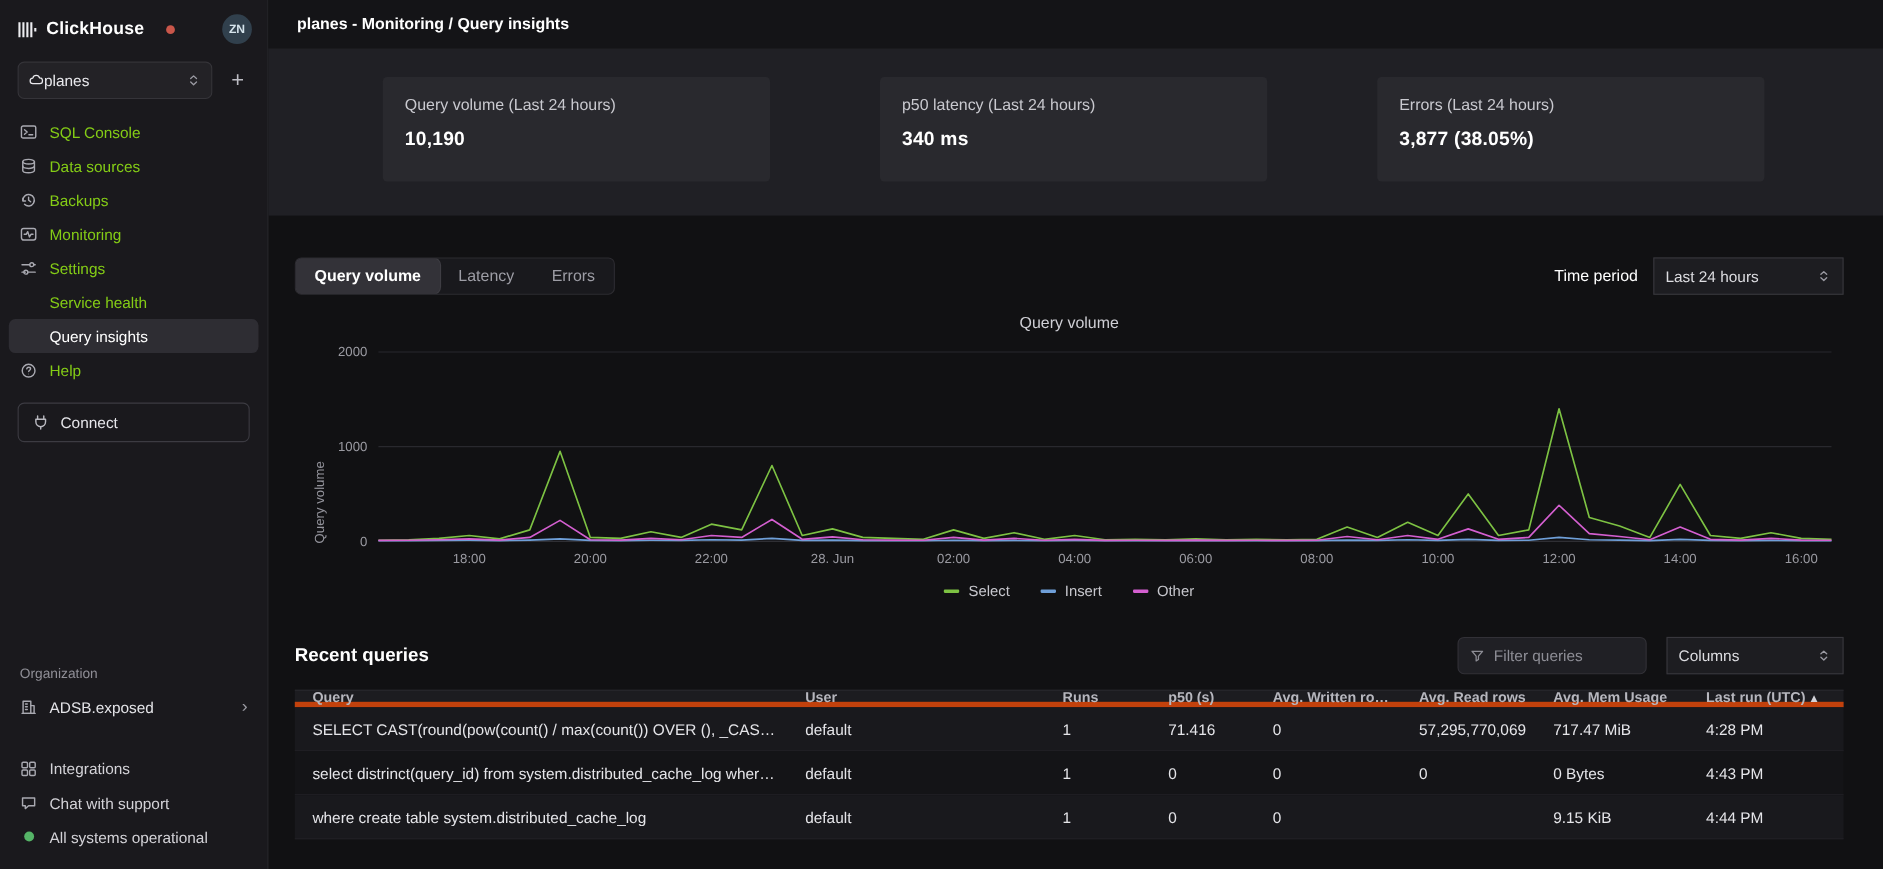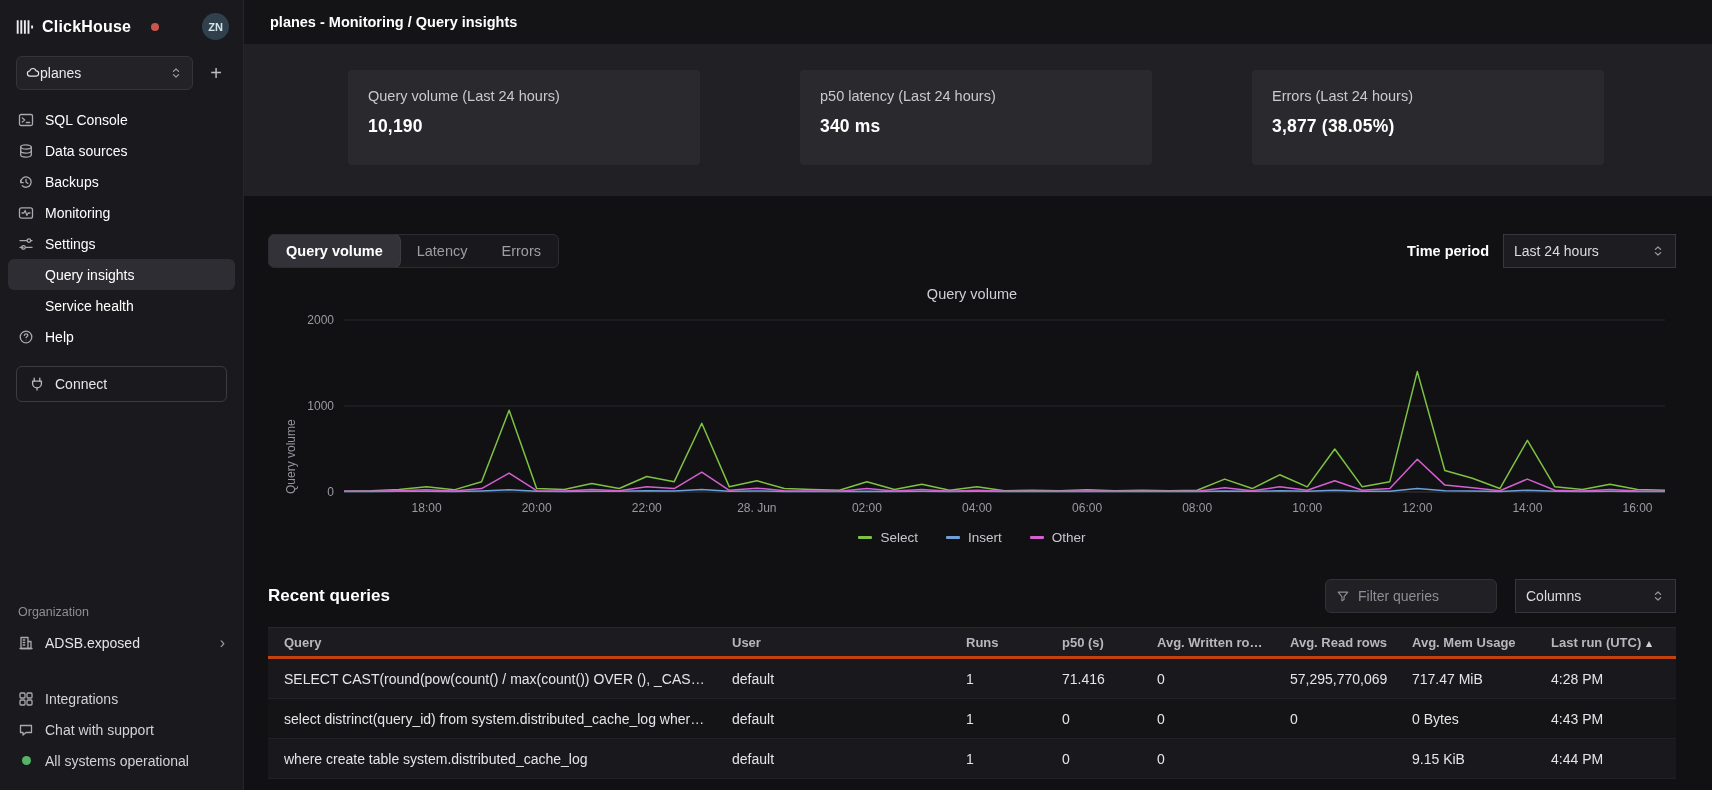--- a/index.html
+++ b/index.html
@@ -16,21 +16,21 @@
   .avatar{margin-left:auto;width:27px;height:27px;border-radius:50%;background:#31404d;color:#d5e3ec;
     font-size:11px;display:flex;align-items:center;justify-content:center;font-weight:700;cursor:pointer}
   .selector-row{display:flex;align-items:center;gap:10px;padding:8px 14px 14px 16px}
   .select-box{flex:1;display:flex;align-items:center;gap:0;background:#232226;border:1px solid #353439;
     border-radius:6px;height:34px;padding:0 9px;color:#e9e9ed;cursor:pointer}
   .select-box .chev{margin-left:auto}
   .plus-btn{color:#bcbcc3;font-size:20px;background:none;border:none;width:26px;height:26px;
     line-height:22px;cursor:pointer;font-family:inherit}
   .nav{padding:0 8px}
   .nav-item{display:flex;align-items:center;gap:11px;height:31px;padding:0 9px;border-radius:6px;
-    color:#ffffff;font-size:14px;cursor:pointer}
+    color:#84cc16;font-size:14px;cursor:pointer}
   .nav-item .icon{width:17px;height:17px;color:#a9a9b1;display:flex;align-items:center;justify-content:center;flex:0 0 17px}
   .nav-item.sub{padding-left:37px}
   .nav-item.selected{background:#2e2d33;color:#fff}
   .connect-btn{margin:14px 16px 0;display:flex;align-items:center;gap:10px;height:36px;
     border:1px solid #3c3b42;border-radius:6px;background:transparent;color:#e6e6ea;padding:0 12px;
     font-size:14px;cursor:pointer;font-family:inherit}
   .connect-btn .icon{color:#b9b9c0;display:flex}
   .sb-spacer{flex:1}
   .org-label{color:#8f8e96;font-size:12.5px;padding:10px 18px 8px}
   .org-row{display:flex;align-items:center;gap:11px;padding:8px 18px;color:#e4e4e8;cursor:pointer}
@@ -49,21 +49,21 @@
   .stat-card{width:352px;height:95px;background:#29292e;border-radius:4px;padding:18px 20px}
   .stat-label{color:#c9c9cf;font-size:14.5px}
   .stat-value{color:#fff;font-weight:700;font-size:17.5px;margin-top:12px;letter-spacing:.2px}
 
   .content{flex:1;padding:38px 36px 0 24px;overflow:hidden;min-width:0}
   .toolbar{display:flex;align-items:center;justify-content:space-between}
   .tab-group{display:inline-flex;background:#19191d;border:1px solid #2d2c31;border-radius:6px;overflow:hidden}
   .tab{padding:8px 17px;color:#9d9da5;font-size:14.5px;cursor:pointer;background:transparent;border:none;font-family:inherit}
   .tab.active{background:#333238;color:#fff;font-weight:600;border-radius:6px;box-shadow:0 0 0 1px #3e3d43}
   .time-period{display:flex;align-items:center;gap:14px}
-  .tp-label{font-weight:700;color:#fff;font-size:14.5px}
+  .tp-label{font-weight:400;color:#fff;font-size:14.5px}
   .dropdown{display:flex;align-items:center;width:173px;height:34px;background:#1d1d21;
     border:1px solid #38373d;border-radius:0;padding:0 10px;color:#dddde1;font-size:14px;cursor:pointer}
   .dropdown .chev{margin-left:auto}
 
   .chart-block{margin-top:18px}
   .chart-title{text-align:center;color:#cfcfd5;font-size:14.5px}
   .chart-wrap{position:relative;margin-top:4px}
   .ylab{position:absolute;left:16px;top:10px;height:178px;writing-mode:vertical-rl;transform:rotate(180deg);
     display:flex;align-items:center;color:#94949c;font-size:12px}
   #chart-svg{display:block;width:1408px;height:212px}
@@ -75,21 +75,21 @@
   .recent-head{display:flex;align-items:center}
   .recent-title{font-size:17px;font-weight:700;color:#fff}
   .recent-controls{margin-left:auto;display:flex;gap:18px}
   .filter-box{display:flex;align-items:center;gap:8px;width:172px;height:34px;background:#202025;
     border:1px solid #323137;border-radius:6px;padding:0 10px;color:#8d8d95}
   .filter-box input{background:none;border:none;outline:none;color:#dddde1;width:100%;font:inherit;font-size:14px}
   .filter-box input::placeholder{color:#8d8d95}
 
   .qtable{margin-top:14px;--cols:452px 234px 96px 95px 133px 122px 139px 1fr}
   .t-header{display:grid;grid-template-columns:var(--cols);background:#1c1c20;
-    border-top:1px solid #29282d;border-bottom:3px solid #c2410c;height:32px;align-items:center;
+    border-top:1px solid #29282d;border-bottom:5px solid #c2410c;height:16px;align-items:center;
     color:#b7b7be;font-size:13px;font-weight:700}
   .t-row{display:grid;grid-template-columns:var(--cols);height:40px;align-items:center;font-size:14px;
     color:#e5e5e9;border-bottom:1px solid #222126;background:#141417;cursor:pointer}
   .t-row:nth-child(even){background:#19191d}
   .cell{padding:0 12px;white-space:nowrap;overflow:hidden;text-overflow:ellipsis}
   .cell:first-child{padding-left:16px}
   .sort-caret{color:#d2d2d8;margin-left:5px;font-size:11px}
 
   .ic{width:16px;height:16px;fill:none;stroke:currentColor;stroke-width:1.3;stroke-linecap:round;stroke-linejoin:round}
   .chev{width:14px;height:14px;fill:none;stroke:#9a9aa2;stroke-width:1.4;stroke-linecap:round;stroke-linejoin:round}
@@ -164,25 +164,25 @@
       <div class="nav-item">
         <span class="icon">
           <svg class="ic" viewBox="0 0 16 16">
               <path d="M2 4.6h6.8M12.9 4.6H14M2 11.4h3M7.6 11.4H14"></path>
               <circle cx="10.9" cy="4.6" r="1.8"></circle>
               <circle cx="5.5" cy="11.4" r="1.8"></circle>
             </svg>
         </span>
         <span>Settings</span>
       </div>
+      <div class="nav-item sub">
+        <span>Service health</span>
+      </div>
       <div class="nav-item sub selected">
         <span>Query insights</span>
-      </div>
-      <div class="nav-item sub">
-        <span>Service health</span>
       </div>
       <div class="nav-item">
         <span class="icon">
           <svg class="ic" viewBox="0 0 16 16">
               <circle cx="8" cy="8" r="5.8"></circle>
               <path d="M6.3 6.3c.2-.9 1-1.5 1.8-1.5.9 0 1.7.7 1.7 1.5 0 1.2-1.5 1.3-1.7 2.4"></path>
               <circle cx="8" cy="11" r=".4" fill="currentColor" stroke="none"></circle>
             </svg>
         </span>
         <span>Help</span>

